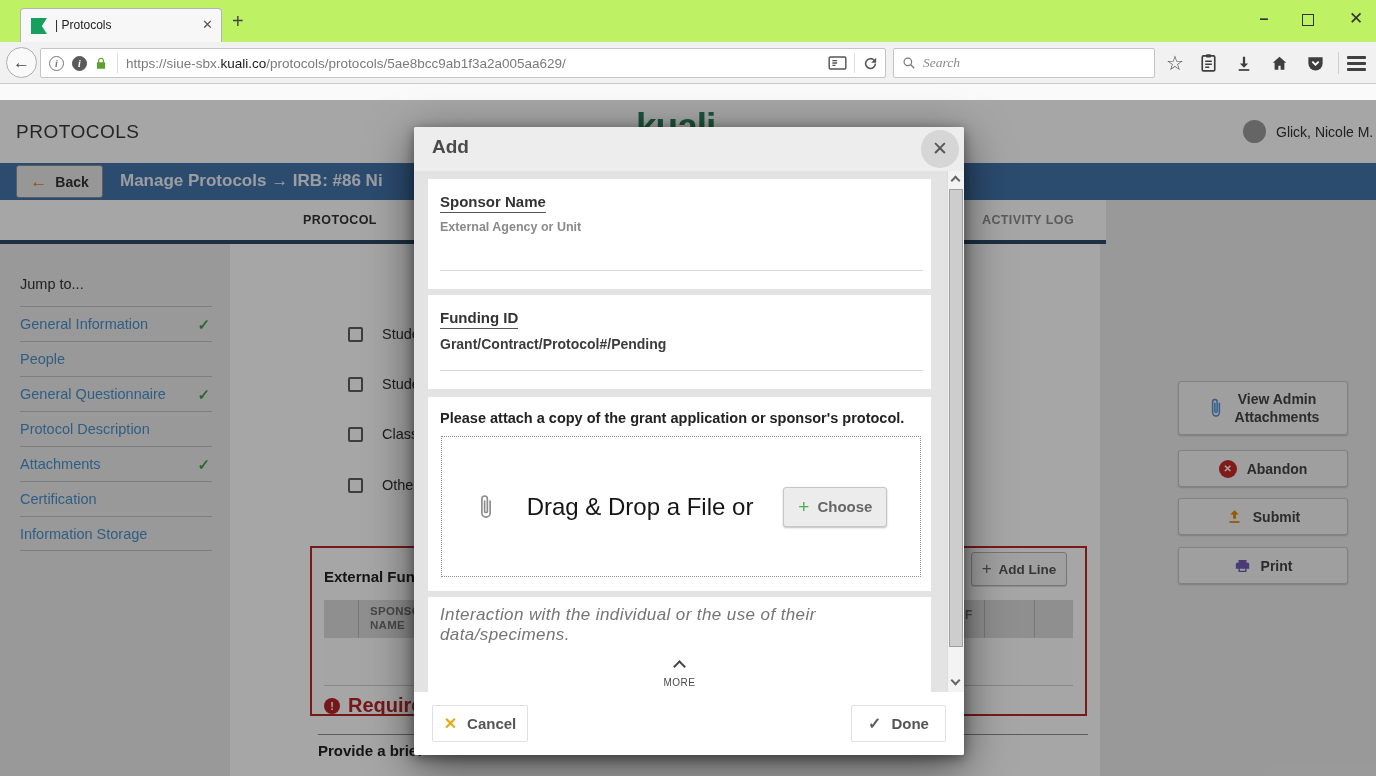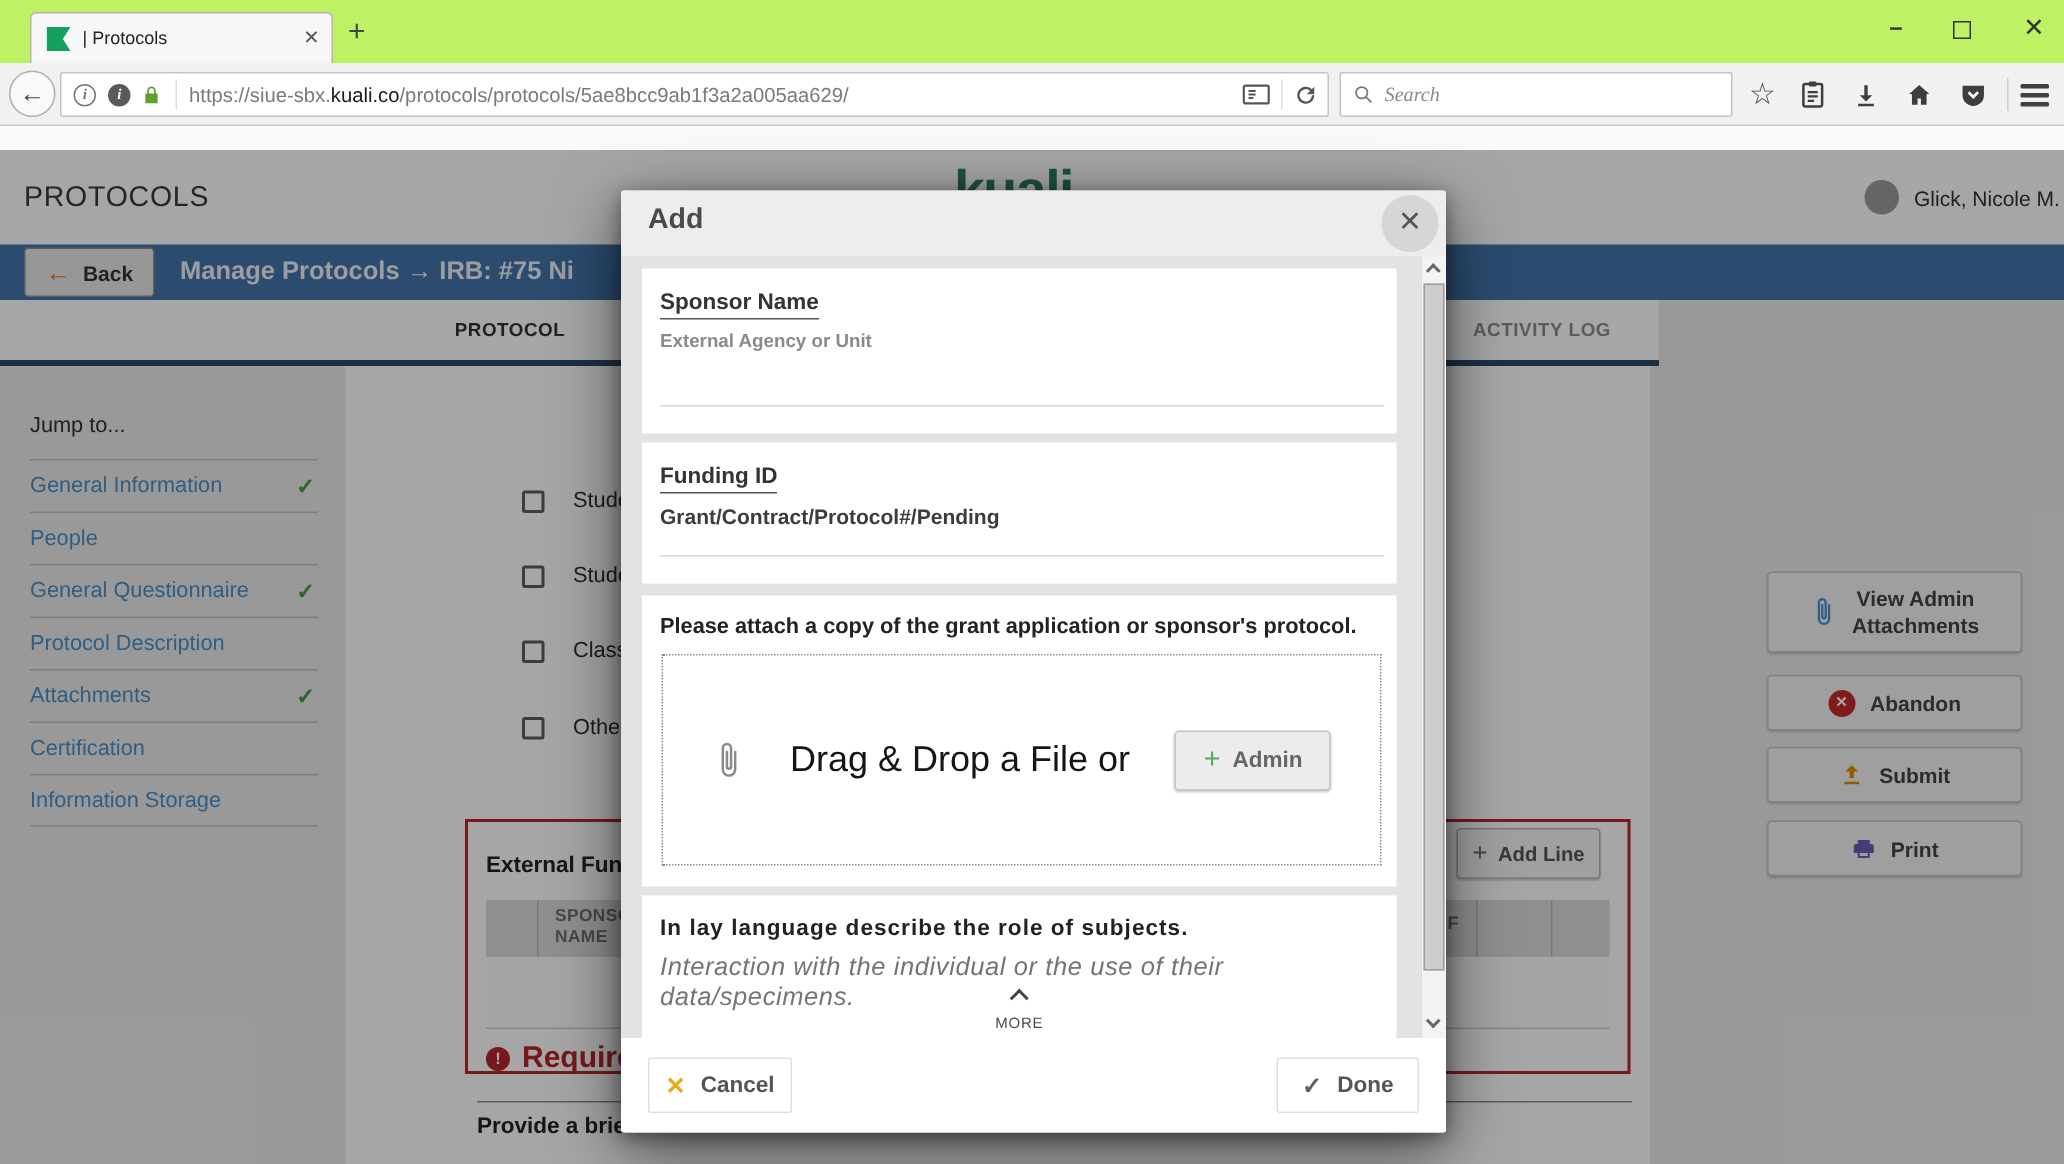--- a/index.html
+++ b/index.html
@@ -260,21 +260,21 @@
       <span class="kuali-logo">kuali</span>
       <span class="avatar"></span>
       <span class="user-name">Glick, Nicole M.</span>
     </div>
 
     <div class="blue-bar">
       <div class="back-btn">
         <span class="back-arrow">←</span>
         <span>Back</span>
       </div>
-      <span class="breadcrumb">Manage Protocols → IRB: #75 Ni</span>
+      <span class="breadcrumb">Manage Protocols → IRB: #86 Ni</span>
     </div>
 
     <div class="tabbar">
       <span class="tab-protocol">PROTOCOL</span>
       <span class="tab-activity">ACTIVITY LOG</span>
     </div>
 
     <div class="content">
       <div class="main-card"></div>
 
@@ -393,27 +393,26 @@
         <div class="attach-label">Please attach a copy of the grant application or sponsor's protocol.</div>
         <div class="dropzone">
           <span>
             <svg width="22" height="32" viewBox="0 0 24 32">
                 <path d="M16.5 9v13.5a4.5 4.5 0 0 1-9 0V7a3 3 0 0 1 6 0v13.5a1.5 1.5 0 0 1-3 0V9" fill="none" stroke="#8a8a8a" stroke-width="1.8"></path>
               </svg>
           </span>
           <span class="drop-text">Drag &amp; Drop a File or</span>
           <span class="choose-btn">
             <span class="choose-plus">+</span>
-            <span>Admin</span>
+            <span>Choose</span>
           </span>
         </div>
       </div>
 
       <div class="mcard mcard-4">
-        <div class="lay-label">In lay language describe the role of subjects.</div>
         <div class="lay-hint">Interaction with the individual or the use of their data/specimens.</div>
         <div class="more-wrap">
           <span class="more-chev"></span>
           <div class="more-label">MORE</div>
         </div>
       </div>
 
       <div class="mscroll">
         <span class="chev chev-up"></span>
         <div class="mthumb"></div>

